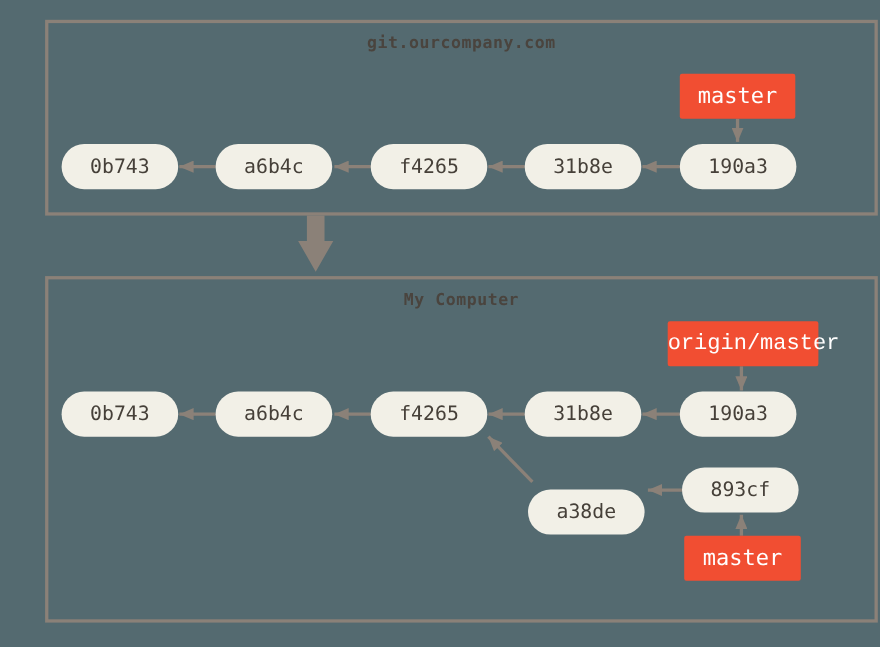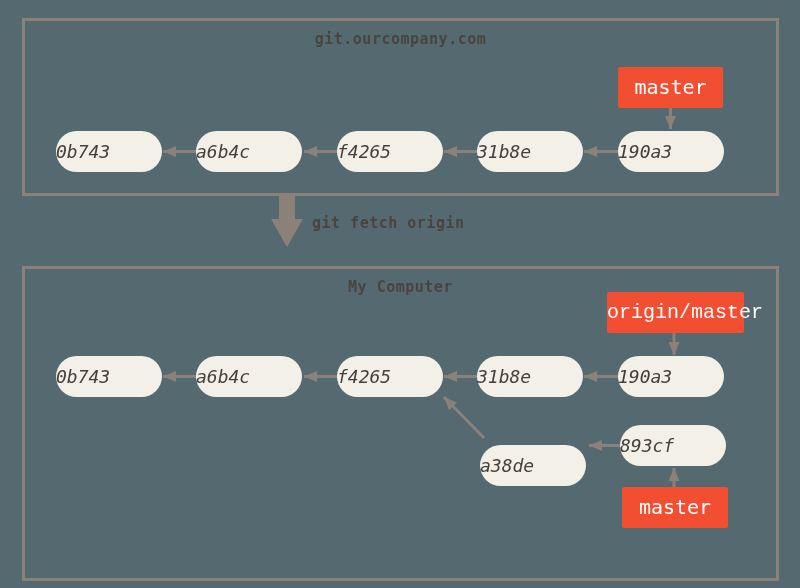--- a/index.html
+++ b/index.html
@@ -15,33 +15,33 @@
   .stage{
     position:relative;width:800px;height:588px;overflow:hidden;
     background:var(--bg);
   }
   .arrow-layer{position:absolute;left:0;top:0;width:800px;height:588px;}
   .arrow-line{stroke:var(--arrow);stroke-width:3;fill:none;}
   .arrow-head{fill:var(--arrow);}
   .fetch-arrow{fill:var(--arrow);}
   .repo-box{
     position:absolute;border:3px solid var(--box-border);
-    background:transparent;box-sizing:border-box;
+    background:transparent;box-sizing:border-box;margin-left:19px;
   }
   .repo-box.remote{left:22px;top:18px;width:757px;height:178px;}
-  .repo-box.local{left:22px;top:266px;width:757px;height:315px;}
+  .repo-box.local{left:22px;top:251px;width:757px;height:315px;}
   .repo-title{
     position:absolute;left:0;top:9px;width:100%;text-align:center;
     font-size:15px;font-weight:bold;color:var(--label-text);
     letter-spacing:0.5px;
   }
   .commit{
     position:absolute;width:106px;height:41px;border-radius:20.5px;
     background:var(--commit-fill);color:var(--commit-text);
-    font-size:18px;line-height:41px;text-align:left;font-style:italic;
+    font-size:18px;line-height:41px;text-align:center;
   }
   .ref{
     position:absolute;height:41px;border-radius:2px;
     background:var(--ref-fill);color:var(--ref-text);
     font-size:20px;line-height:41px;text-align:center;
   }
   .ref.remote-master{left:618px;top:67px;width:105px;}
   .ref.origin-master{left:607px;top:292px;width:137px;font-family:Liberation Mono, monospace;}
   .ref.local-master{left:622px;top:487px;width:106px;}
   .fetch-command{
@@ -91,21 +91,20 @@
   </svg>
 
   <section class="repo-box remote">
     <div class="repo-title">git.ourcompany.com</div>
   </section>
 
   <section class="repo-box local">
     <div class="repo-title">My Computer</div>
   </section>
 
-  <div class="fetch-command">git fetch origin</div>
 
   <div class="ref remote-master">master</div>
   <div class="commit rc0">0b743</div>
   <div class="commit rc1">a6b4c</div>
   <div class="commit rc2">f4265</div>
   <div class="commit rc3">31b8e</div>
   <div class="commit rc4">190a3</div>
 
   <div class="ref origin-master">origin/master</div>
   <div class="ref local-master">master</div>

